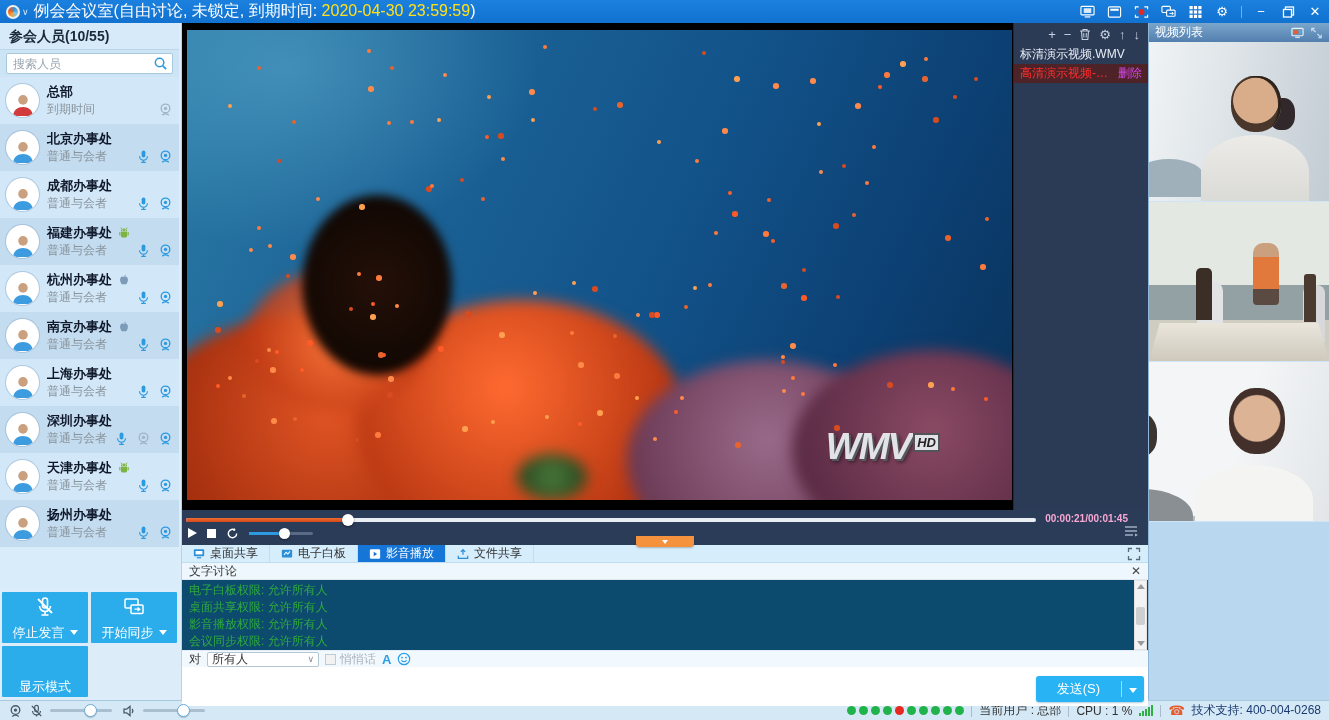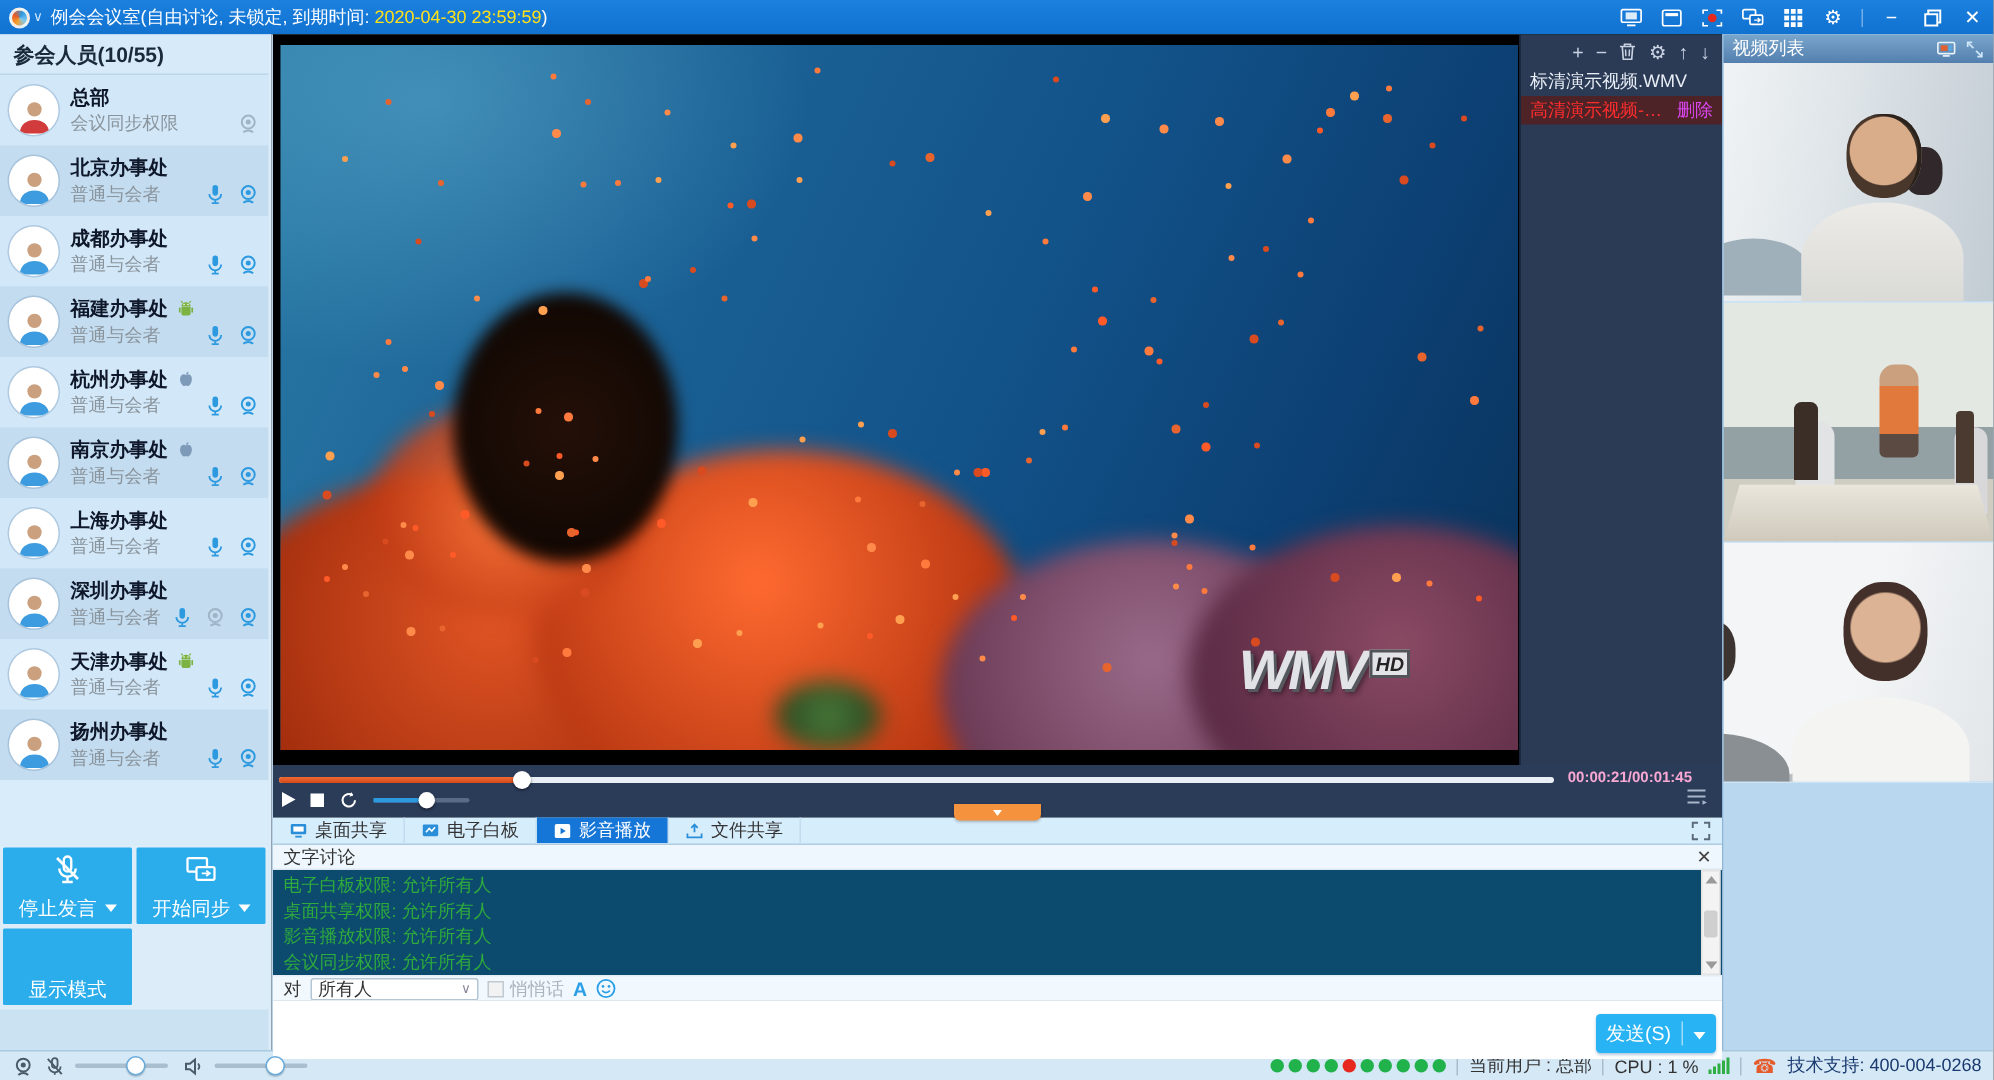--- a/index.html
+++ b/index.html
@@ -4,21 +4,21 @@
 <style>
 *{margin:0;padding:0;box-sizing:border-box}
 html,body{width:1329px;height:720px;overflow:hidden}
 body{font-family:"Liberation Sans","DejaVu Sans",sans-serif;font-size:12px;color:#333}
 #app{width:1329px;height:720px;display:flex;flex-direction:column;background:#cbe2f3}
 
 
 #title-bar{height:23px;background:linear-gradient(#1b80de,#1172d0);display:flex;align-items:center;color:#fff;padding:0 6px;flex:none}
 #logo{width:14px;height:14px;border-radius:50%;background:conic-gradient(from 210deg,#f5a02c,#e85a28,#2d9ae0,#7ec8f0,#f5a02c);border:2px solid rgba(255,255,255,.85);margin-right:2px}
 #logo-chevron{font-size:9px;color:#cfe6fa;margin-right:5px}
-#tb-title{font-size:12px;white-space:nowrap}
+#tb-title{font-size:16px;white-space:nowrap}
 #tb-title .yellow{color:#ffe11a}
 #tb-right{margin-left:auto;display:flex;align-items:center;gap:11px}
 .tbi{width:16px;height:15px;display:inline-flex;align-items:center;justify-content:center;cursor:pointer}
 .tbi svg{width:15px;height:14px}
 .tbi.txt{font-size:13px;line-height:13px}
 #tb-divider{width:1px;height:12px;background:rgba(255,255,255,.4)}
 
 #body-row{flex:1;display:flex;min-height:0}
 
 
@@ -134,21 +134,21 @@
 #recipient-select .sel-text{flex:1;font-size:12px;color:#333;line-height:13px}
 #recipient-select .sel-caret{font-size:9px;color:#889}
 #whisper-box{display:flex;align-items:center;gap:4px;color:#aab4bc;cursor:default}
 #whisper-check{width:11px;height:11px;border:1px solid #c0cad2;background:#f2f2f2;display:inline-block}
 #font-tool{color:#2a9fe8;font-weight:bold;font-size:13px;cursor:pointer}
 #emoji-tool{width:14px;height:14px;color:#2a9fe8;cursor:pointer}
 #emoji-tool svg{width:14px;height:14px}
 #chat-compose{flex:1;position:relative;background:#fff}
 #message-input{width:100%;height:100%;border:none;resize:none;outline:none;font-family:inherit;font-size:12px;padding:4px 70px 4px 7px}
 #send-btn{position:absolute;right:4px;bottom:4px;height:26px;background:#28b4f4;border-radius:3px;display:flex;align-items:center;color:#fff;cursor:pointer;box-shadow:0 1px 2px rgba(0,80,140,.3)}
-#send-label{padding:0 7px;font-size:13px}
+#send-label{padding:0 21px;font-size:13px}
 #send-split{width:1px;height:16px;background:rgba(255,255,255,.55)}
 #send-caret{padding:0 7px}
 
 
 #right-panel{width:181px;flex:none;background:#b9d8ef;display:flex;flex-direction:column;border-left:1px solid #8fb6d6}
 #rp-header{height:19px;background:linear-gradient(#7aa6cc,#527fae);display:flex;align-items:center;color:#fff;padding:0 6px;flex:none}
 #rp-title{font-size:12px}
 #rp-icons{margin-left:auto;display:flex;gap:6px;align-items:center}
 #rp-icons .rpi{cursor:pointer;display:inline-flex;color:#e8f2fa}
 #rp-icons svg{width:13px;height:12px}
@@ -245,35 +245,42 @@
           </svg>
         </span>
       <span class="tbi txt">✕</span>
     </div>
   </header>
 
   <div id="body-row">
 
     <aside id="sidebar">
       <div id="sb-header">参会人员(10/55)</div>
+      <div id="sb-search">
+        <input type="text" placeholder="搜索人员" style="">
+        <svg id="search-icon" viewBox="0 0 16 16">
+            <circle cx="7" cy="7" r="4.5" fill="none" stroke="#2d9ae0" stroke-width="1.6"></circle>
+            <line x1="10.5" y1="10.5" x2="14" y2="14" stroke="#2d9ae0" stroke-width="1.8"></line>
+          </svg>
+      </div>
       <div id="participant-list">
           <div class="p-row odd admin">
     <span class="avatar">
       <svg viewBox="0 0 24 24">
                 <circle cx="12" cy="8.2" r="4.4" class="av-head"></circle>
                 <path d="M3 23c0-5.4 4.2-8.2 9-8.2s9 2.8 9 8.2z" class="av-body"></path>
               </svg>
     </span>
     <div class="p-info">
       <div class="p-name-line">
         <span class="p-name">总部</span>
 
       </div>
       <div class="p-sub">
-        <span class="p-role">会议同步权限</span>
+        <span class="p-role">到期时间</span>
         <span class="p-icons">
                   <span class="dev gray"><svg viewBox="0 0 16 16">
                       <circle cx="8" cy="6.8" r="4.6" fill="none" stroke="currentColor" stroke-width="1.4"></circle>
                       <circle cx="8" cy="6.8" r="1.8" fill="currentColor"></circle>
                       <path d="M4.5 14c2-1.7 5-1.7 7 0" fill="none" stroke="currentColor" stroke-width="1.4"></path>
                     </svg></span>
                 </span>
       </div>
     </div>
   </div>

